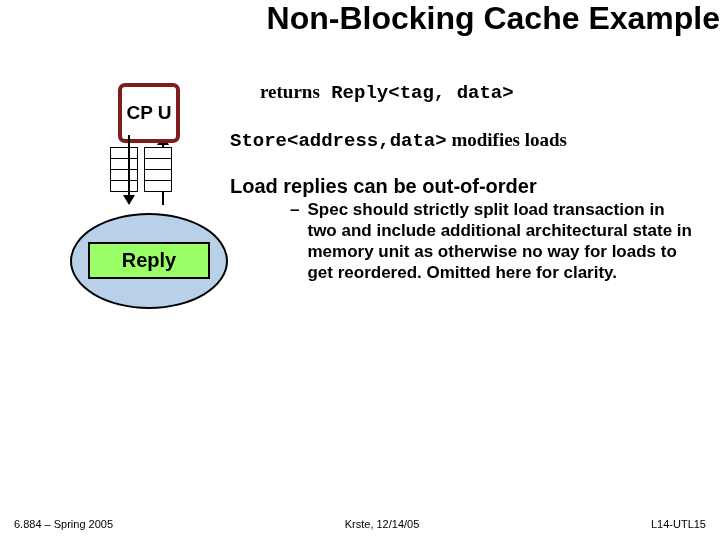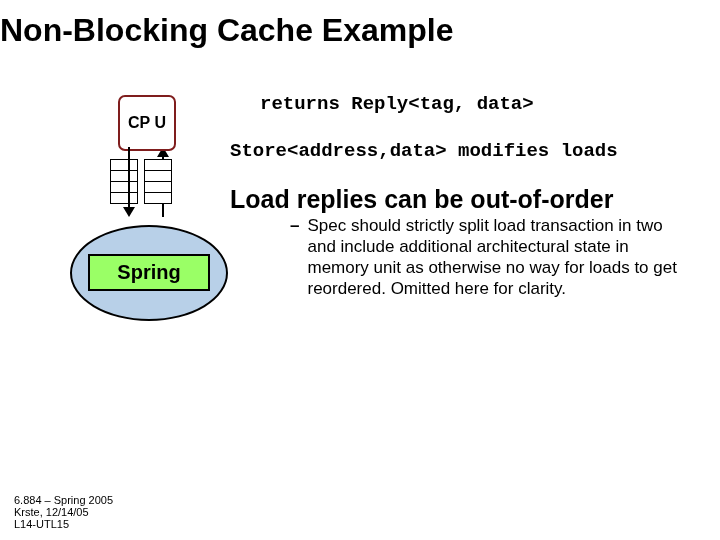--- a/index.html
+++ b/index.html
@@ -6,52 +6,52 @@
     margin: 0;
     padding: 0;
     width: 720px;
     height: 540px;
     background: #fff;
     font-family: "Comic Sans MS", cursive, sans-serif;
     position: relative;
     overflow: hidden;
   }
   .title {
-    text-align: left;
+    text-align: right;
     font-size: 32px;
     font-weight: bold;
-    padding-top: 12px;
     padding-bottom: 8px;
+    margin-left: 40px;
   }
   .content-row {
     display: flex;
     padding: 0 10px;
   }
   .left-col {
     width: 220px;
     position: relative;
   }
   .right-col {
     flex: 1;
     padding-top: 35px;
     padding-right: 10px;
   }
   .cpu-box {
     position: absolute;
     top: 38px;
     left: 108px;
     width: 54px;
     height: 52px;
-    border: 2px solid #7f1d1d;
+    border: 4px solid #7f1d1d;
     border-radius: 7px;
     background: #fff;
     display: flex;
     align-items: center;
     justify-content: center;
-    font-size: 16px;
+    font-size: 19px;
     font-weight: bold;
     line-height: 1.1;
     text-align: center;
     z-index: 2;
   }
   .buffers {
     position: absolute;
     top: 102px;
     left: 100px;
     display: flex;
@@ -113,59 +113,58 @@
     font-weight: bold;
     margin-bottom: 22px;
   }
   .code {
     font-family: "Courier New", monospace;
     font-size: 19px;
     font-weight: bold;
     line-height: 1.3;
   }
   .sans-bold {
-    font-family: Liberation Mono, monospace;
+    font-family: Liberation Serif, serif;
     font-weight: bold;
   }
   .indent { padding-left: 30px; }
   .block { margin-bottom: 22px; }
   .out-of-order {
-    font-size: 25px;
+    font-size: 20px;
     font-weight: bold;
     margin-top: 2px;
   }
   .subnote {
     display: flex;
     margin-top: 2px;
     padding-left: 60px;
     padding-right: 6px;
   }
   .dash {
     font-size: 17px;
     font-weight: bold;
     margin-right: 8px;
     line-height: 1.2;
   }
   .subnote-text {
     font-size: 17px;
-    font-weight: normal;
+    font-weight: bold;
     line-height: 1.22;
   }
   .footer {
     position: absolute;
     bottom: 10px;
     left: 0;
     width: 720px;
     display: flex;
     justify-content: space-between;
     font-family: Arial, sans-serif;
     font-size: 11px;
     padding: 0 14px;
     box-sizing: border-box;
-    flex-direction: column;
   }
 </style>
 </head>
 <body>
 
 <div class="title">Non-Blocking Cache Example</div>
 
 <div class="content-row">
   <div class="left-col">
 
@@ -189,21 +188,21 @@
       </div>
       <div class="buf">
         <div class="cell"></div>
           <div class="cell"></div>
           <div class="cell"></div>
           <div class="cell"></div>
       </div>
     </div>
 
     <div class="memory-circle"></div>
-    <div class="memory-box">Spring</div>
+    <div class="memory-box">Reply</div>
   </div>
 
   <div class="right-col">
 
     <div class="block">
       <div class="code indent">
         <span class="sans-bold">returns</span><span> Reply&lt;tag, data&gt;</span>
       </div>
     </div>
 

